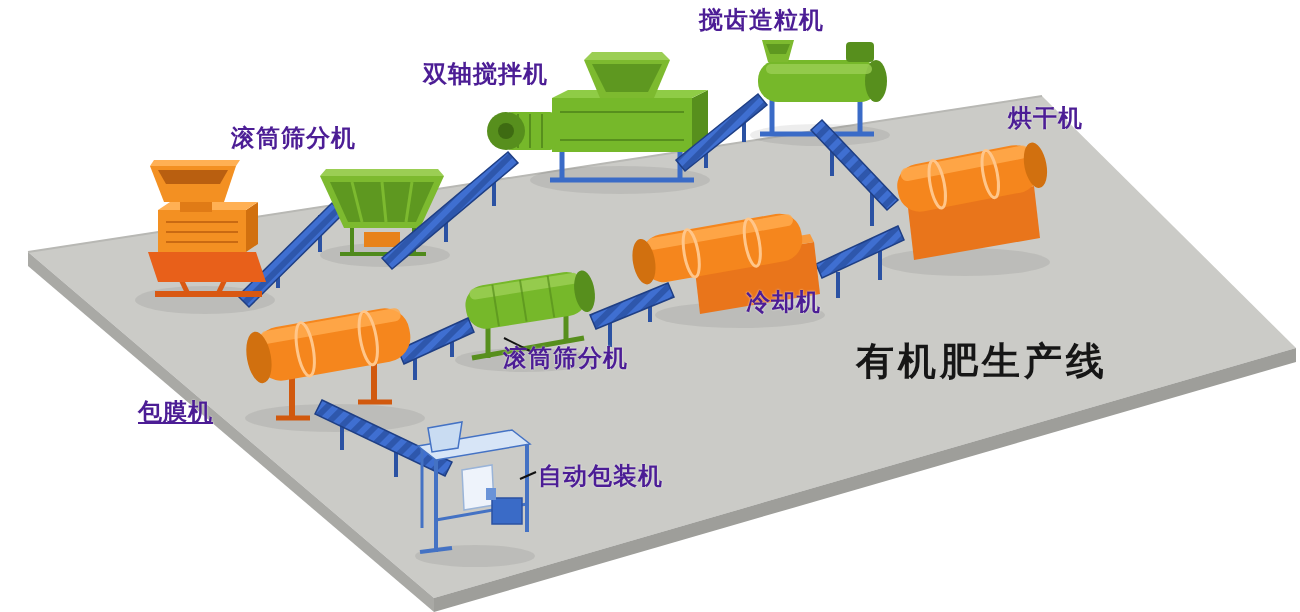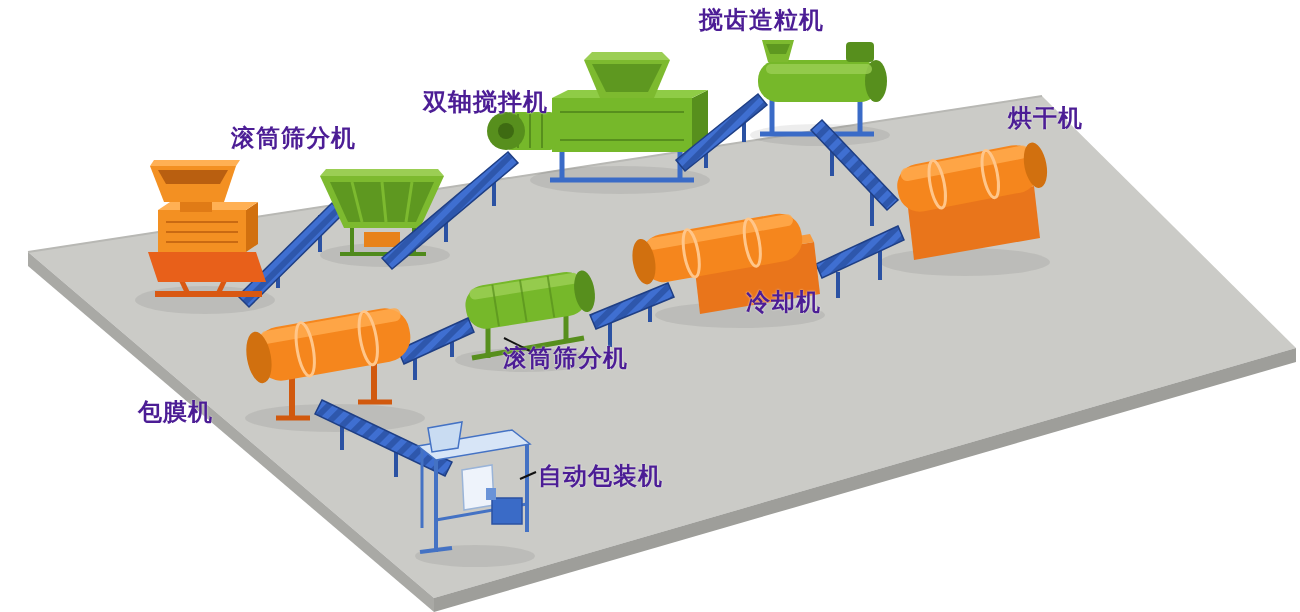--- a/index.html
+++ b/index.html
@@ -15,26 +15,26 @@
     position:absolute;
     font-weight:700;
     font-size:24px;
     color:#4c1d95;
     white-space:nowrap;
     letter-spacing:1px;
     text-shadow:0 0 2px rgba(255,255,255,.8);
   }
   #lbl-crusher   {left:44px;  top:112px;}
   #lbl-batching  {left:231px; top:122px;}
-  #lbl-mixer     {left:423px; top:58px;margin-top:28px;}
+  #lbl-mixer     {left:423px; top:58px;}
   #lbl-granulator{left:699px; top:4px;}
   #lbl-dryer     {left:985px; top:102px;margin-left:23px;}
   #lbl-cooler    {left:746px; top:286px;}
   #lbl-screener  {left:503px; top:342px;}
-  #lbl-coater    {left:138px; top:396px;}
+  #lbl-coater    {left:138px; top:396px;text-decoration:underline;}
   #lbl-packer    {left:538px; top:460px;}
   #diagram-title{
     position:absolute;
     left:856px; top:336px;
     font-size:38px;
     font-weight:900;
     letter-spacing:4px;
     color:#161616;
   }
 </style>
@@ -254,13 +254,14 @@
 
   <div class="lbl" id="lbl-batching">滚筒筛分机</div>
   <div class="lbl" id="lbl-mixer">双轴搅拌机</div>
   <div class="lbl" id="lbl-granulator">搅齿造粒机</div>
   <div class="lbl" id="lbl-dryer">烘干机</div>
   <div class="lbl" id="lbl-cooler">冷却机</div>
   <div class="lbl" id="lbl-screener">滚筒筛分机</div>
   <div class="lbl" id="lbl-coater">包膜机</div>
   <div class="lbl" id="lbl-packer">自动包装机</div>
 
+  <div id="diagram-title">有机肥生产线</div>
 </div>
 
 </body></html>

